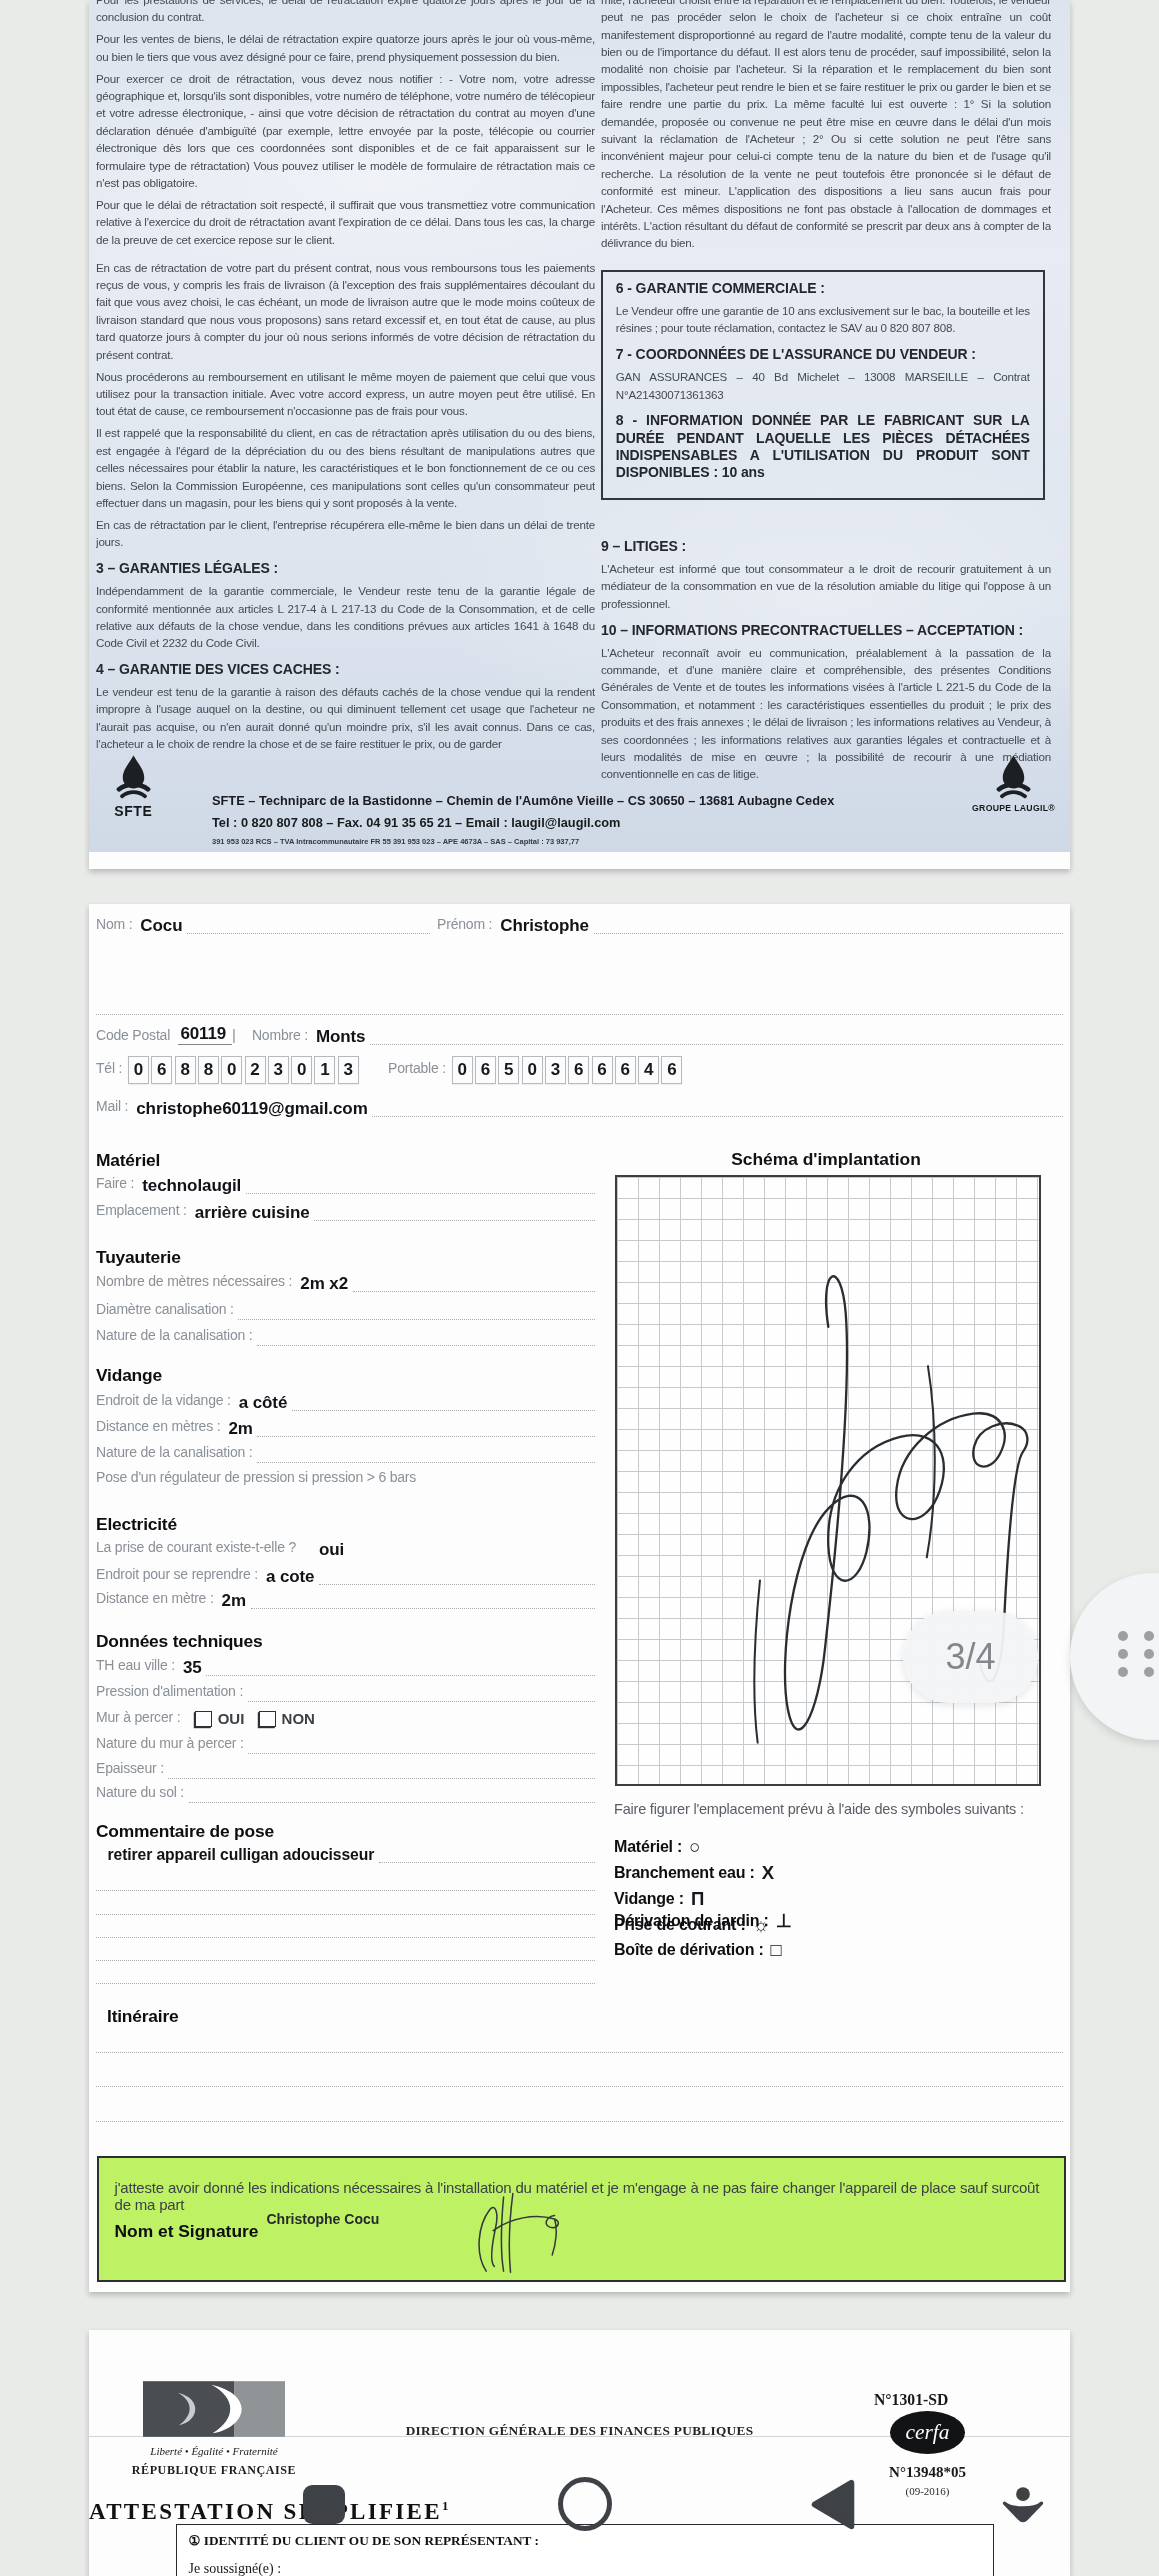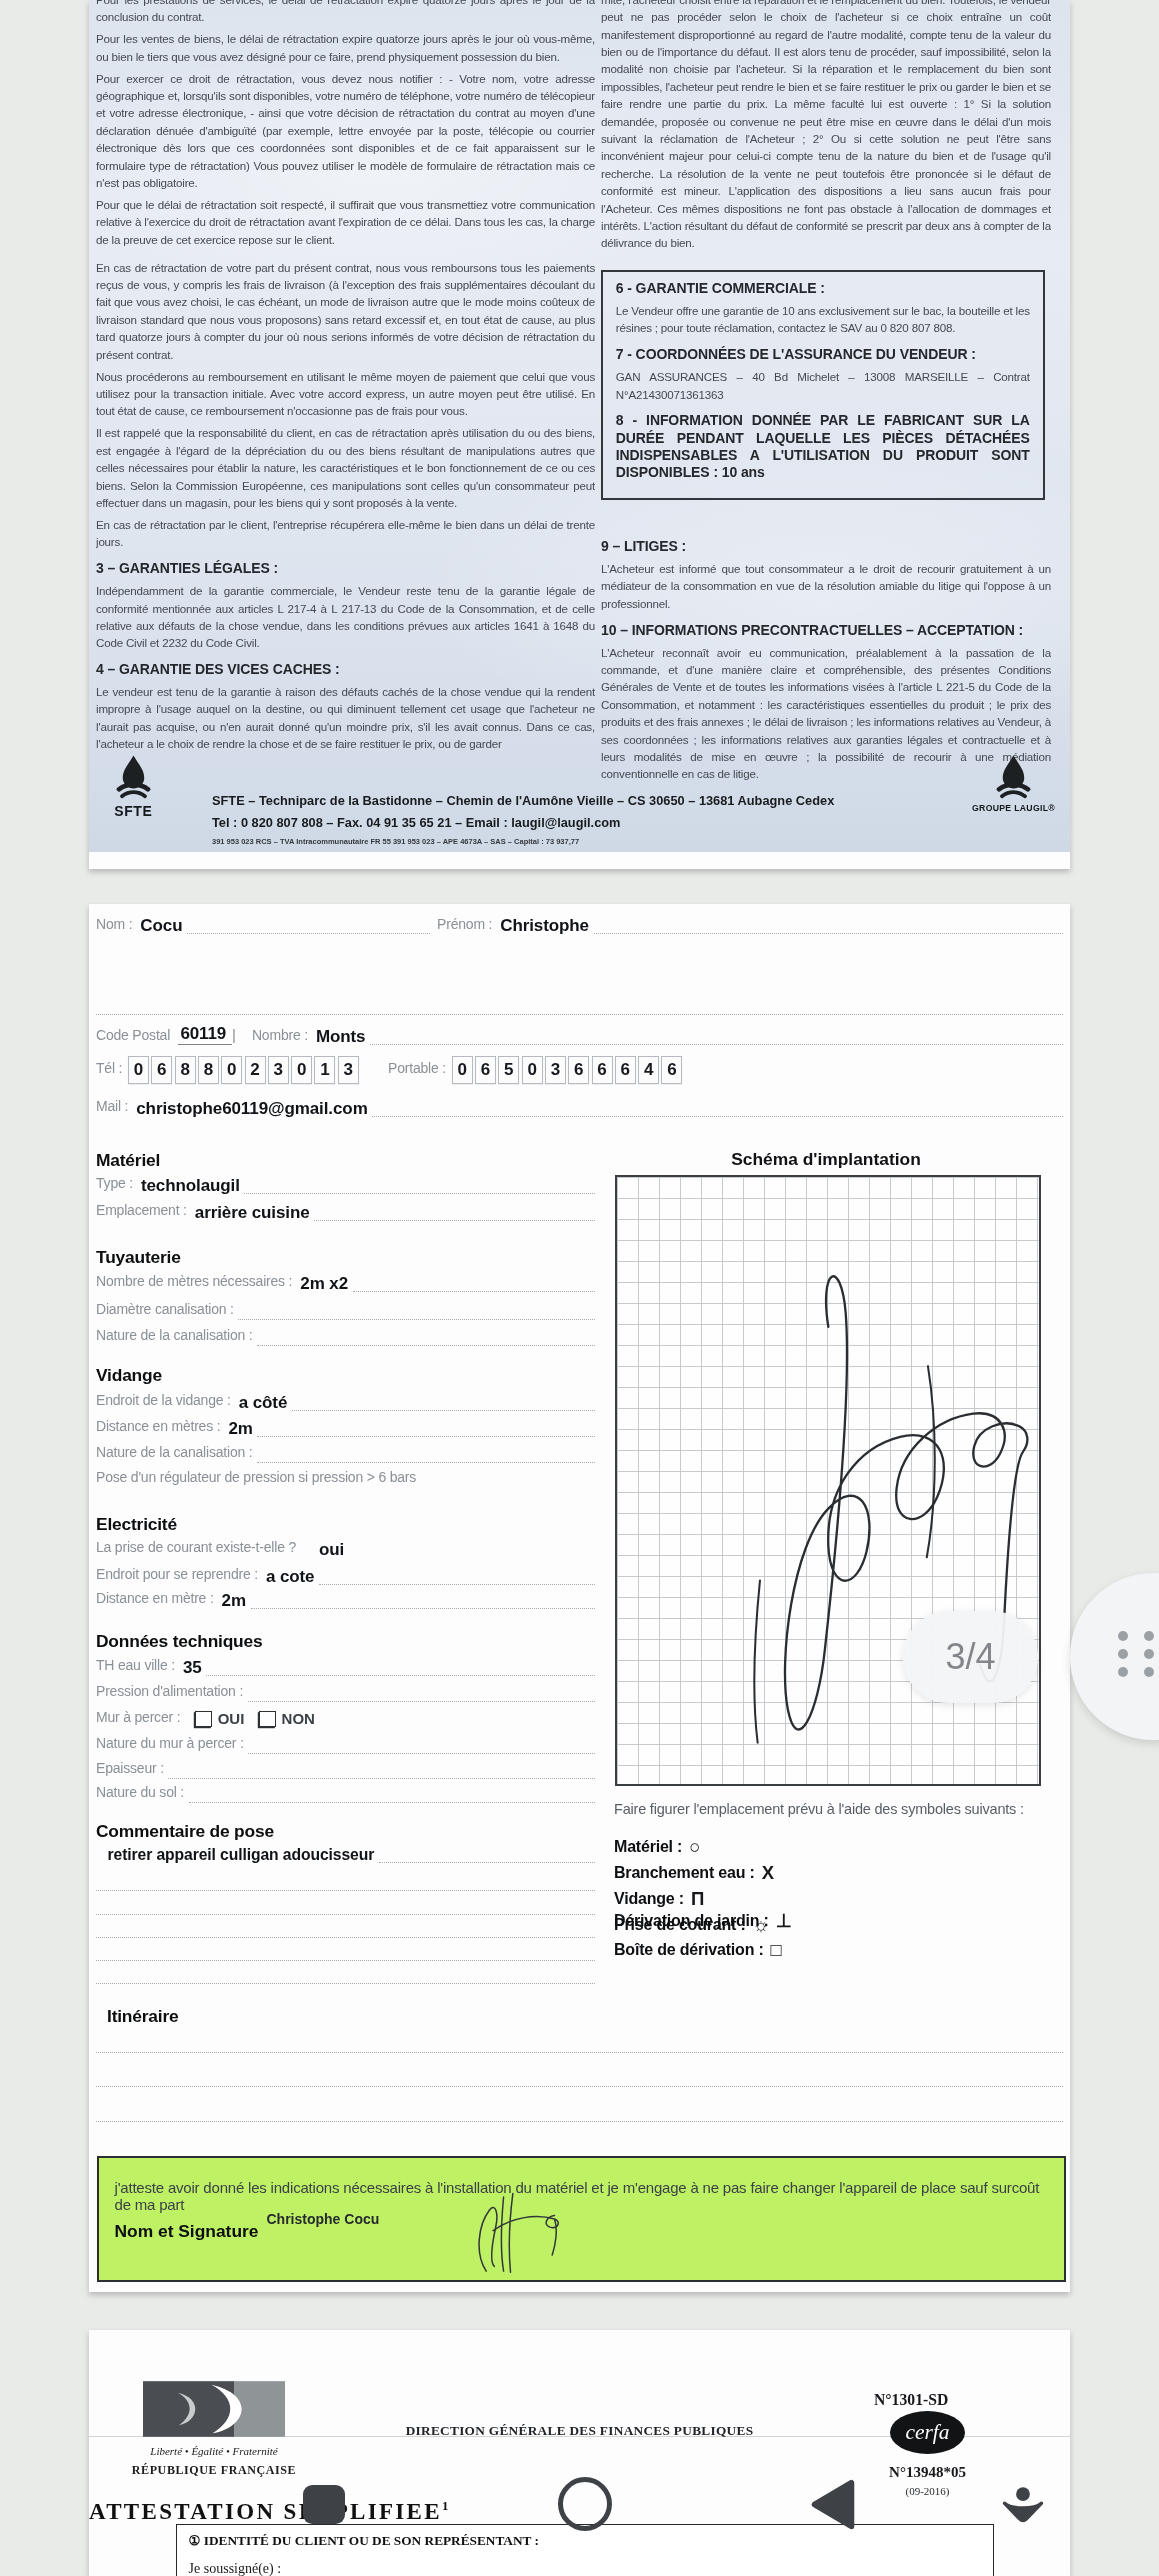--- a/index.html
+++ b/index.html
@@ -192,21 +192,21 @@
   </div>
 
   <div class="row" style="left:7px;top:195px;width:967px;">
     <span class="lbl">Mail :</span>
     <span class="val">christophe60119@gmail.com</span>
     <span class="dots"></span>
   </div>
 
   <div class="sh" style="left:7px;top:248px;">Matériel</div>
   <div class="row" style="left:7px;top:272px;width:499px;">
-    <span class="lbl">Type :</span>
+    <span class="lbl">Faire :</span>
     <span class="val">technolaugil</span>
     <span class="dots"></span>
   </div>
   <div class="row" style="left:7px;top:299px;width:499px;">
     <span class="lbl">Emplacement :</span>
     <span class="val">arrière cuisine</span>
     <span class="dots"></span>
   </div>
 
   <div class="sh" style="left:7px;top:345px;">Tuyauterie</div>

